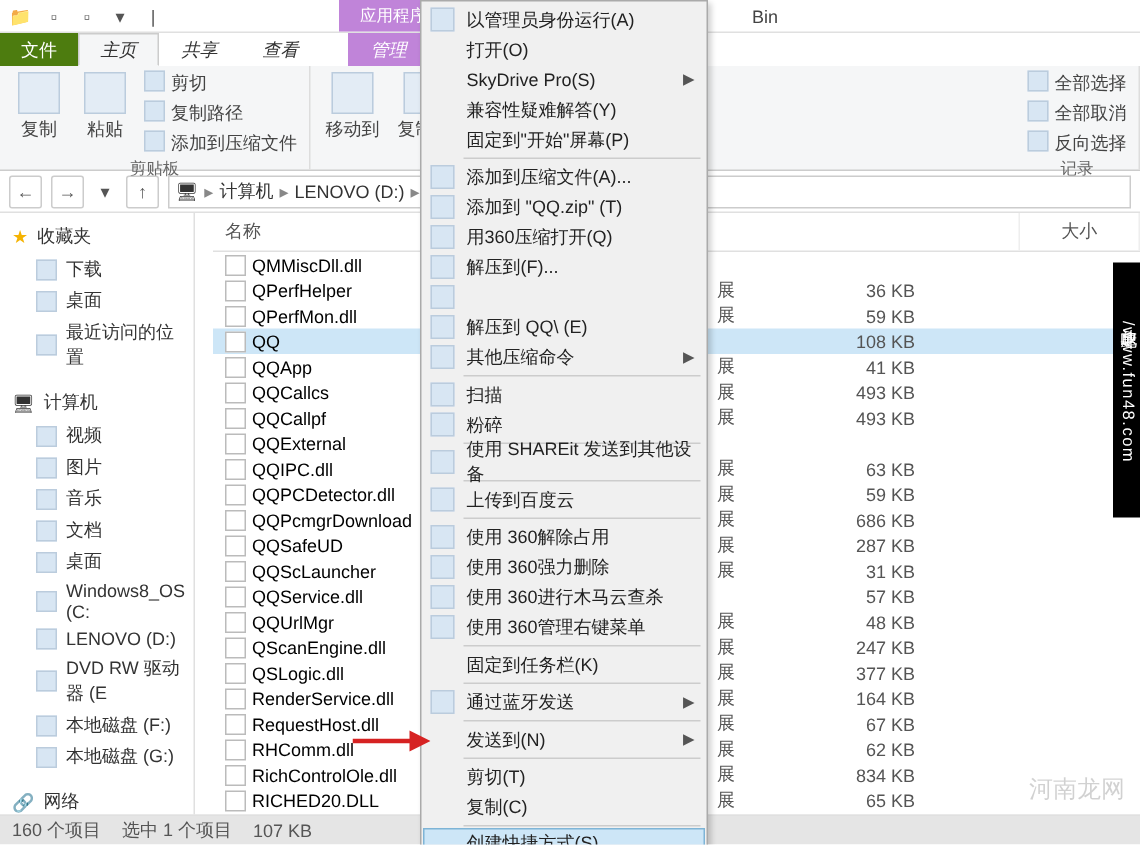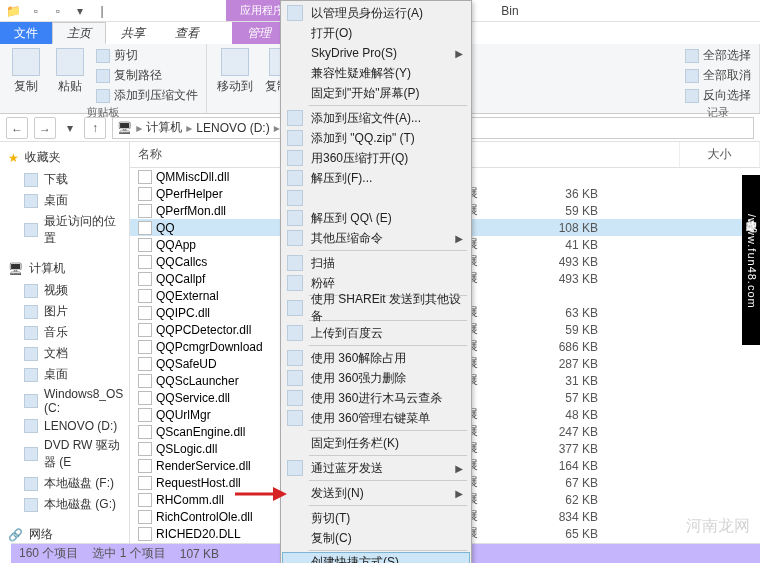--- a/index.html
+++ b/index.html
@@ -7,52 +7,52 @@
 
 
 .titlebar { height: 22px; background: #fff; display: flex; align-items: center; border-bottom: 1px solid #e0e0e0; }
 .titlebar .qat { display: flex; gap: 6px; padding: 0 6px; }
 .titlebar .qat span { width: 16px; height: 16px; display: inline-flex; align-items: center; justify-content: center; color: #555; }
 .titlebar .tool-tab { background: #c084d9; color: #fff; padding: 3px 14px; margin-left: 110px; font-size: 11px; }
 .titlebar .wintitle { flex: 1; text-align: center; color: #444; font-size: 12px; padding-right: 60px; }
 
 
 .ribbon-tabs { height: 22px; display: flex; align-items: stretch; background: #fff; }
-.ribbon-tabs .file { background: #3b82f6; color: #fff; padding: 0 14px; display: flex; align-items: center; }
+.ribbon-tabs .file { background: #4d7c0f; color: #fff; padding: 0 14px; display: flex; align-items: center; }
 .ribbon-tabs .tab { padding: 0 14px; display: flex; align-items: center; color: #333; border: 1px solid transparent; font-style: italic; }
 .ribbon-tabs .tab.active { border-color: #ccc; border-bottom-color: #f5f6f7; background: #f5f6f7; }
 .ribbon-tabs .tool { background: #c084d9; color: #fff; }
 
 
 .ribbon-body { height: 70px; background: #f5f6f7; border-bottom: 1px solid #ccc; display: flex; }
 .ribbon-group { border-right: 1px solid #ddd; padding: 2px 6px; display: flex; flex-direction: column; }
 .ribbon-group .controls { flex: 1; display: flex; align-items: flex-start; gap: 4px; }
 .ribbon-group .label { text-align: center; font-size: 11px; color: #666; }
 .big-btn { display: flex; flex-direction: column; align-items: center; gap: 2px; padding: 2px 4px; color: #444; min-width: 40px; }
 .big-btn .ico { width: 28px; height: 28px; background: #e3ecf5; border: 1px solid #bcd; }
 .small-stack { display: flex; flex-direction: column; gap: 1px; font-size: 11px; color: #444; }
-.small-stack div { display: flex; align-items: center; gap: 4px; padding: 1px 2px; }
+.small-stack div { display: flex; align-items: flex-start; gap: 4px; padding: 1px 2px; }
 .small-stack .ico-s { width: 14px; height: 14px; background: #d8e6f3; border: 1px solid #bcd; }
 
 
 .addressbar { height: 28px; display: flex; align-items: center; padding: 3px 6px; gap: 6px; background: #fff; border-bottom: 1px solid #e0e0e0; }
 .addressbar .navbtn { width: 22px; height: 22px; border-radius: 2px; border: 1px solid #ccc; display: flex; align-items: center; justify-content: center; color: #555; }
 .addressbar .crumbs { flex: 1; height: 22px; border: 1px solid #ccc; display: flex; align-items: center; padding: 0 4px; gap: 2px; color: #333; }
 .addressbar .crumbs span.sep { color: #888; padding: 0 2px; }
 
 
 .main { display: flex; height: calc(563px - 22px - 22px - 70px - 28px - 20px); }
 .nav { width: 130px; border-right: 1px solid #e0e0e0; overflow: hidden; padding: 4px 0; }
 .nav .group { margin-bottom: 8px; }
 .nav .head { display: flex; align-items: center; gap: 6px; padding: 3px 8px; color: #333; }
 .nav .head .star { color: #f5b301; }
 .nav .item { display: flex; align-items: center; gap: 6px; padding: 2px 8px 2px 24px; color: #333; }
 .nav .item .ico-s { width: 14px; height: 14px; background: #d8e6f3; border: 1px solid #bcd; flex-shrink: 0; }
 
-.filelist { flex: 1; overflow: hidden; position: relative; }
+.filelist { flex: 1; overflow: hidden; position: relative; margin-left: 12px; }
 .filelist .header { display: flex; border-bottom: 1px solid #e0e0e0; color: #555; }
 .filelist .header div { padding: 4px 8px; border-right: 1px solid #eee; }
 .col-name { width: 330px; }
 .col-type { width: 60px; }
 .col-size { width: 80px; text-align: center; }
 .filelist .rows { }
 .filelist .row { display: flex; align-items: center; height: 17px; padding-left: 8px; }
 .filelist .row .ico-s { width: 14px; height: 14px; margin-right: 4px; background: #fff; border: 1px solid #bbb; flex-shrink: 0; }
 .filelist .row.sel { background: #cde6f7; }
 .filelist .row .fname { width: 310px; overflow: hidden; white-space: nowrap; }
@@ -61,21 +61,21 @@
 
 
 .ctxmenu { position: absolute; left: 280px; top: 0; width: 192px; background: #f0f0f0; border: 1px solid #aaa; box-shadow: 2px 2px 4px rgba(0,0,0,.2); z-index: 50; padding: 2px; }
 .ctxmenu .mi { display: flex; align-items: center; height: 20px; padding-left: 28px; position: relative; color: #222; }
 .ctxmenu .mi.highlight { background: #cde6f7; border: 1px solid #7eb4d6; height: 20px; margin: -1px; }
 .ctxmenu .mi .mico { position: absolute; left: 4px; width: 16px; height: 16px; background: #d8e6f3; border: 1px solid #bcd; }
 .ctxmenu .mi .arrow { position: absolute; right: 6px; color: #555; font-size: 10px; }
 .ctxmenu .sep { height: 1px; background: #ccc; margin: 2px 2px 2px 26px; }
 
 
-.statusbar { height: 20px; border-top: 1px solid #e0e0e0; display: flex; align-items: center; gap: 14px; padding: 0 8px; color: #555; font-size: 11px; background: #c4b5fd; position: absolute; bottom: 0; left: 11px; right: 0; margin-top: 34px;}
+.statusbar { height: 20px; border-top: 1px solid #e0e0e0; display: flex; align-items: center; gap: 14px; padding: 0 8px; color: #555; font-size: 11px; background: #e5e5e5; position: absolute; bottom: 0; left: 0; right: 0; margin-top: 34px;}
 
 
 .redarrow { position: absolute; left: 235px; top: 484px; z-index: 60; }
 
 
 .sidetag { position: absolute; right: 0; top: 175px; width: 18px; height: 170px; background: #000; color: #fff; writing-mode: vertical-rl; display: flex; align-items: center; justify-content: center; font-size: 11px; letter-spacing: 1px; }
 
 .watermark { position: absolute; right: 10px; bottom: 26px; color: rgba(0,0,0,.18); font-size: 16px; z-index: 55;}
 </style>
 </head>

